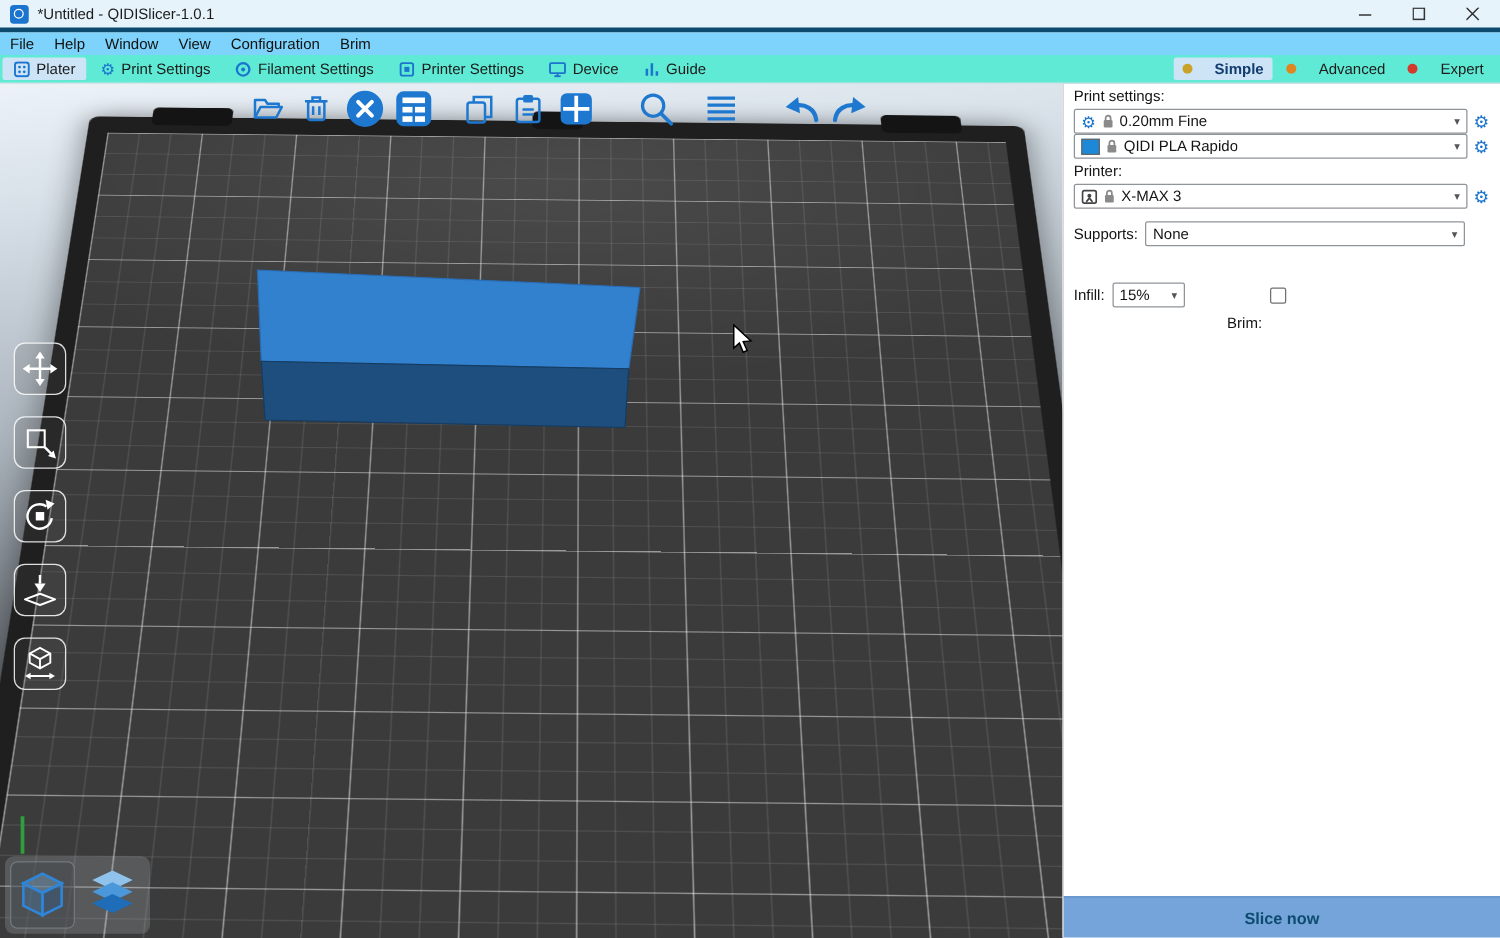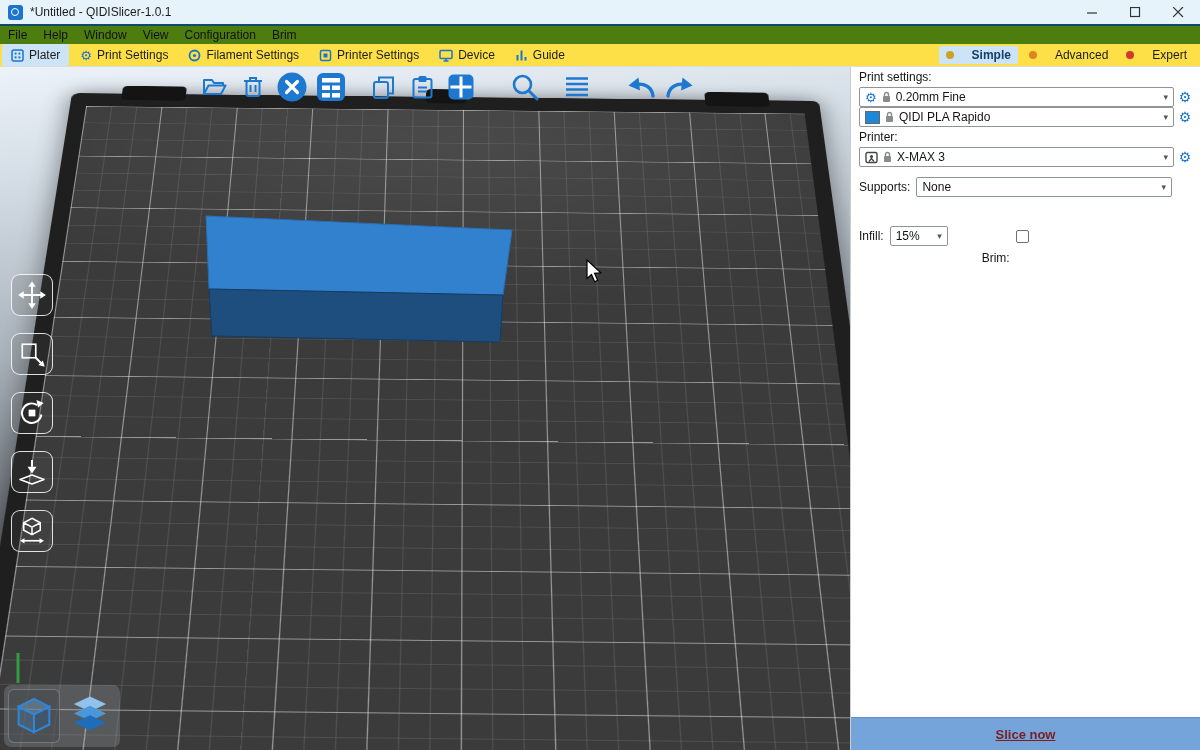--- a/index.html
+++ b/index.html
@@ -1,33 +1,33 @@
 <!DOCTYPE html>
 <html><head>
 <meta charset="utf-8">
 <style>
   html,body{margin:0;padding:0;}
   body{width:1200px;height:750px;overflow:hidden;font-family:"Liberation Sans","DejaVu Sans",sans-serif;background:#fff;}
   .app{position:relative;width:1200px;height:750px;overflow:hidden;}
 
   
-  .titlebar{position:absolute;left:0;top:0;width:100%;height:26px;background:#e7f3fb;display:flex;align-items:center;border-bottom:2px solid #0c4a6e;box-sizing:border-box;}
+  .titlebar{position:absolute;left:0;top:0;width:100%;height:26px;background:#e7f3fb;display:flex;align-items:center;border-bottom:4px solid #0c4a6e;box-sizing:border-box;}
   .app-icon{width:15px;height:15px;margin:0 7px 0 8px;background:#1b74ce;border-radius:3px;position:relative;flex:0 0 auto;}
   .app-icon::after{content:"";position:absolute;left:3px;top:3px;width:6px;height:6px;border:1.6px solid #fff;border-radius:50%;}
   .win-title{font-size:12px;color:#1c1c1c;}
   .win-controls{margin-left:auto;display:flex;height:100%;}
   .win-btn{width:43px;height:100%;display:flex;align-items:center;justify-content:center;}
   .win-btn svg{display:block;}
 
   
-  .menubar{position:absolute;left:0;top:26px;width:100%;height:18px;background:#4d7c0f;display:flex;align-items:center;font-size:12px;color:#111;}
+  .menubar{position:absolute;left:0;top:26px;width:100%;height:18px;background:#7dd3fc;display:flex;align-items:center;font-size:12px;color:#111;}
   .menu-item{padding:0 8px;line-height:18px;}
 
   
-  .tabbar{position:absolute;left:0;top:44px;width:100%;height:23px;background:#fde047;border-bottom:1px solid #d9dee3;box-sizing:border-box;display:flex;font-size:12px;color:#1c1c1c;}
+  .tabbar{position:absolute;left:0;top:44px;width:100%;height:23px;background:#5eead4;border-bottom:1px solid #d9dee3;box-sizing:border-box;display:flex;align-items:center;font-size:12px;color:#1c1c1c;}
   .tab{display:flex;align-items:center;gap:5px;padding:2px 9px;margin-left:2px;border-radius:2px;white-space:nowrap;}
   .tab.active{background:#cde4f7;}
   .tico{display:flex;align-items:center;}
   .modes{margin-left:auto;display:flex;align-items:center;gap:4px;margin-right:6px;}
   .mode{display:flex;align-items:center;gap:18px;padding:2px 7px;border-radius:2px;white-space:nowrap;}
   .mode.active{background:#cde4f7;font-weight:bold;color:#123d6e;}
   .dot{width:8px;height:8px;border-radius:50%;display:inline-block;}
 
   
   .viewport{position:absolute;left:0;top:67px;width:850px;height:683px;overflow:hidden;
@@ -78,21 +78,21 @@
   .cgear{color:#1b74ce;font-size:13px;line-height:1;}
   .gearbtn{width:22px;text-align:center;color:#1b74ce;font-size:14px;line-height:1;flex:0 0 auto;}
   .swatch{width:15px;height:13px;border:1px solid #666;box-sizing:border-box;flex:0 0 auto;}
   .lock{display:flex;align-items:center;flex:0 0 auto;}
   .irow{display:flex;align-items:center;margin:10px 4px 0 8px;}
   .irow .slabel2{margin-right:6px;white-space:nowrap;}
   .irow .combo.grow{margin-right:24px;}
   .combo.small{flex:0 0 58px;}
   .brimlbl{margin-left:34px;margin-right:5px;margin-top:44px;}
   .checkbox{width:13px;height:13px;border:1px solid #707070;background:#fff;box-sizing:border-box;border-radius:2px;}
-  .slice-btn{position:absolute;left:0;right:0;bottom:0;height:32px;display:flex;align-items:center;justify-content:center;font-size:13px;font-weight:bold;color:#7f1d1d;border-top:1px solid #5d8ec5;text-decoration:underline;}
+  .slice-btn{position:absolute;left:0;right:0;bottom:0;height:32px;display:flex;align-items:center;justify-content:center;font-size:13px;font-weight:bold;color:#0c4a6e;border-top:1px solid #5d8ec5;}
 </style>
 </head>
 <body>
 
 <div class="app">
 
   <div class="titlebar">
     <div class="app-icon"></div>
     <span class="win-title">*Untitled - QIDISlicer-1.0.1</span>
     <div class="win-controls">

